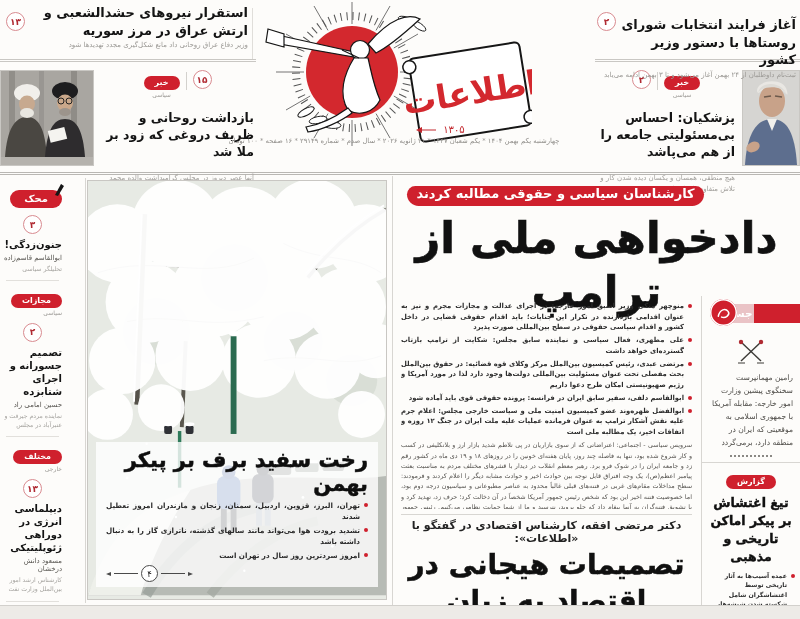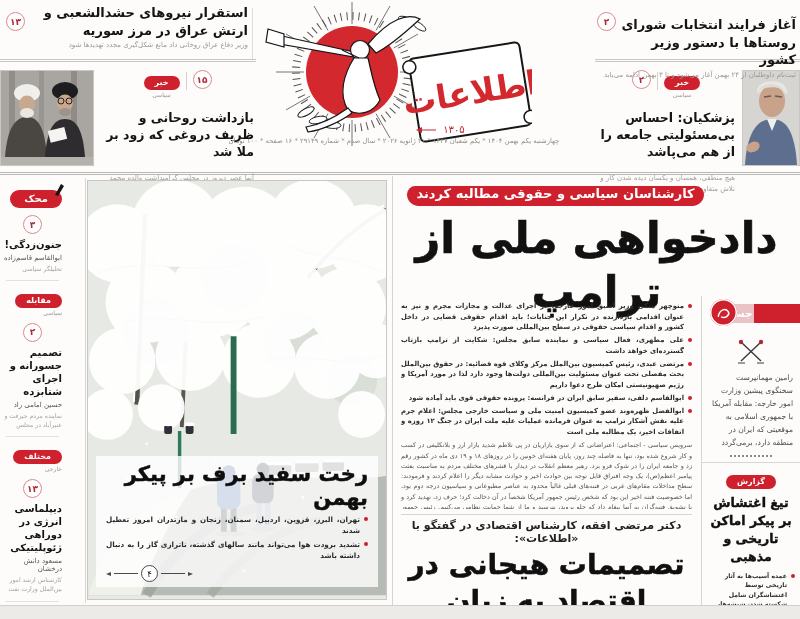--- a/index.html
+++ b/index.html
@@ -248,21 +248,21 @@
               <path d="M3,14 L9,3 L12,5 L6,15 Z" fill="#161616"></path>
               <line x1="9" y1="3" x2="11" y2="0" stroke="#161616" stroke-width="1.6"></line>
             </svg><span>محک</span></span>
         <div class="circle-num">۳</div>
         <div class="lr-title">جنون‌زدگی!</div>
         <div class="lr-author">ابوالقاسم قاسم‌زاده</div>
         <div class="lr-role">تحلیلگر سیاسی</div>
       </div>
       <hr class="lr-div">
       <div class="lr-sec">
-        <span class="badge">مقابله</span>
+        <span class="badge">مجازات</span>
         <div class="lr-cat">سیاسی</div>
         <div class="circle-num">۲</div>
         <div class="lr-title">تصمیم جسورانه و اجرای شتابزده</div>
         <div class="lr-author">حسین امامی راد</div>
         <div class="lr-role">نماینده مردم جیرفت و عنبرآباد در مجلس</div>
       </div>
       <hr class="lr-div">
       <div class="lr-sec">
         <span class="badge">مختلف</span>
         <div class="lr-cat">خارجی</div>
@@ -364,20 +364,24 @@
         <div class="snow-caption">
           <div class="snow-title">رخت سفید برف بر پیکر بهمن</div>
           <div class="bullet">
               <span class="dot"></span>
               <span class="bt">تهران، البرز، قزوین، اردبیل، سمنان، زنجان و مازندران امروز تعطیل شدند</span>
             </div>
           <div class="bullet">
               <span class="dot"></span>
               <span class="bt">تشدید برودت هوا می‌تواند مانند سالهای گذشته، ناترازی گاز را به دنبال داشته باشد</span>
             </div>
+          <div class="bullet">
+              <span class="dot"></span>
+              <span class="bt">امروز سردترین روز سال در تهران است</span>
+            </div>
           <div class="pageref pos-left">
             <span class="arr-r"></span>
               <span class="pr-ln"></span>
             <span class="pr-c">۴</span>
             <span class="pr-ln"></span>
               <span class="arr-l"></span>
           </div>
         </div>
       </div>
     </section>

